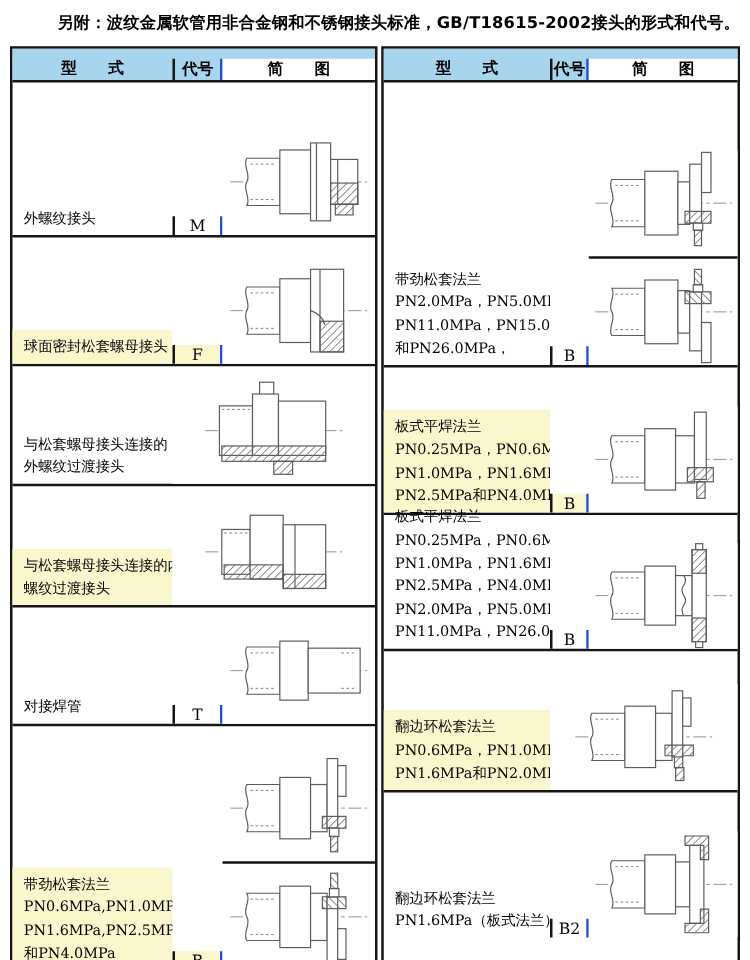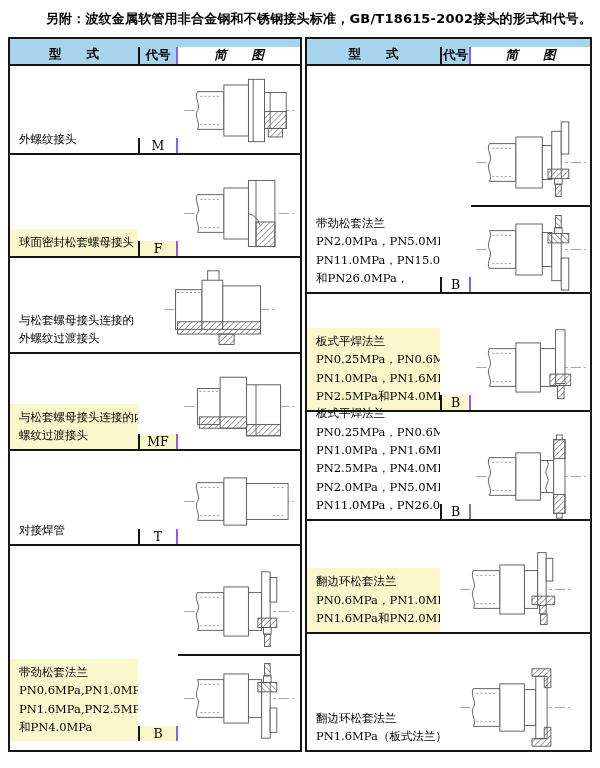--- a/index.html
+++ b/index.html
@@ -21,28 +21,28 @@
   .c-type {
     display:flex; align-items:center;
     padding:4px 2px 4px 9px;
     font-family:"DejaVu Serif", serif; font-size:11.5px; line-height:1.6;
     white-space:pre; overflow:hidden;
   }
   .tbl-left  .c-type { width:128px; }
   .tbl-right .c-type { width:133px; }
   .c-code {
     display:flex; align-items:center; justify-content:center;
-    border-left:2px solid #151515; border-right:2px solid #8b5cf6;
+    border-left:2px solid #151515; border-right:2px solid #1d4ed8;
     font-family:"DejaVu Serif", serif; font-size:12.5px;
   }
   .tbl-left  .c-code { width:40px; }
   .tbl-right .c-code { width:31px; }
   .c-diag {
     flex:1; display:flex; flex-direction:column; align-items:stretch;
-    justify-content:center; background:#fff;font-style:italic;
+    justify-content:center; background:#fff;
   }
   .dwrap { flex:1; display:flex; align-items:center; justify-content:center; }
   .half { flex:1; display:flex; align-items:center; justify-content:center; }
   .half + .half { border-top:2px solid #151515; }
   .hdr { background:#a8d5ee; height:25px; }
   .hdr .cell {
     display:flex; align-items:center; justify-content:center;
     font-family:"DejaVu Serif", serif; font-weight:bold; font-size:12.5px;
     padding:0; white-space:pre;
   }
@@ -71,21 +71,21 @@
 <div class="tables">
 
   <div class="tbl tbl-left">
 
     <div class="row hdr">
       <div class="cell c-type">型　　式</div>
       <div class="cell c-code">代号</div>
       <div class="cell c-diag">简　　图</div>
     </div>
 
-    <div class="row" style="height:89px">
+    <div class="row" style="height:124px">
       <div class="cell c-type">外螺纹接头</div>
       <div class="cell c-code">M</div>
       <div class="cell c-diag">
         <div class="dwrap">
           <svg class="dg" width="114" height="85" viewBox="0 0 120 90">
             <line class="cl" x1="2" y1="45" x2="118" y2="45"></line>
             <path class="f" d="M44 25 H16 c-4 6 4 14 0 20 c-4 6 4 14 0 20 h28 z"></path>
             <line class="d" x1="19" y1="30" x2="41" y2="30"></line>
             <line class="d" x1="19" y1="60" x2="41" y2="60"></line>
             <rect class="f" x="44" y="18" width="26" height="54"></rect>
@@ -135,21 +135,20 @@
             <rect class="h" x="16" y="58" width="88" height="13"></rect>
             <rect class="h" x="60" y="71" width="16" height="11"></rect>
           </svg>
         </div>
       </div>
     </div>
 
     <div class="row hl" style="height:97px">
       <div class="cell c-type">与松套螺母接头连接的内
 螺纹过渡接头</div>
-      <div class="cell c-code">MF</div>
       <div class="cell c-diag">
         <div class="dwrap">
           <svg class="dg" width="114" height="85" viewBox="0 0 120 90">
             <line class="cl" x1="2" y1="45" x2="118" y2="45"></line>
             <rect class="f" x="16" y="26" width="24" height="38"></rect>
             <line class="d" x1="18" y1="29" x2="38" y2="29"></line>
             <rect class="f" x="40" y="14" width="28" height="54"></rect>
             <rect class="f" x="68" y="22" width="36" height="54"></rect>
             <line class="s" x1="78" y1="22" x2="78" y2="76"></line>
             <rect class="h" x="18" y="56" width="50" height="12"></rect>
@@ -341,20 +340,21 @@
             <path class="h" d="M78 52 h24 v9 h-9 v10 h-7 v-10 h-8 z"></path>
             <rect class="h" x="87" y="71" width="7" height="11"></rect>
           </svg>
         </div>
       </div>
     </div>
 
     <div class="row" style="height:118px">
       <div class="cell c-type">翻边环松套法兰
 PN1.6MPa（板式法兰）</div>
+      <div class="cell c-code">B2</div>
       <div class="cell c-diag">
         <div class="dwrap">
           <svg class="dg" width="114" height="85" viewBox="0 0 120 90">
             <line class="cl" x1="2" y1="45" x2="118" y2="45"></line>
             <path class="f" d="M44 25 H16 c-4 6 4 14 0 20 c-4 6 4 14 0 20 h28 z"></path>
             <line class="d" x1="19" y1="30" x2="41" y2="30"></line>
             <line class="d" x1="19" y1="60" x2="41" y2="60"></line>
             <rect class="f" x="44" y="20" width="26" height="50"></rect>
             <rect class="f" x="70" y="26" width="12" height="38"></rect>
             <rect class="f" x="82" y="12" width="12" height="66"></rect>

